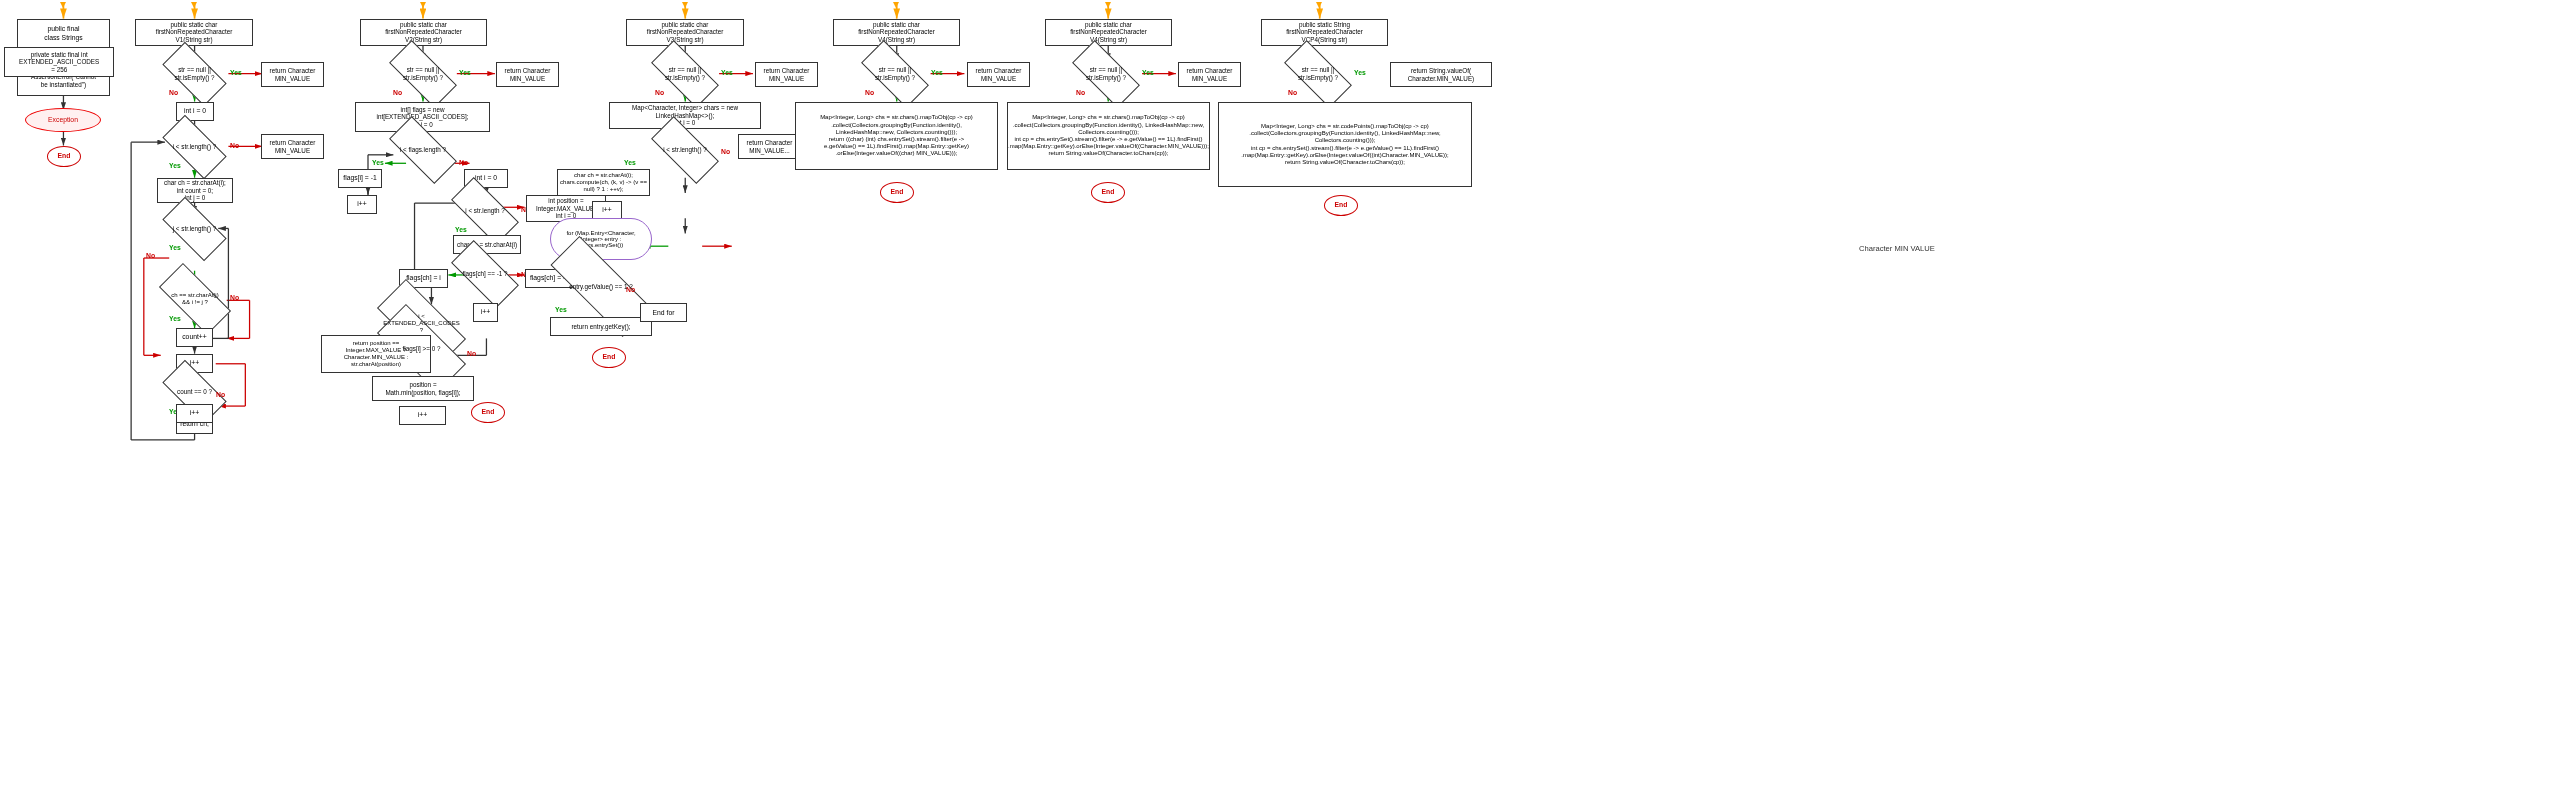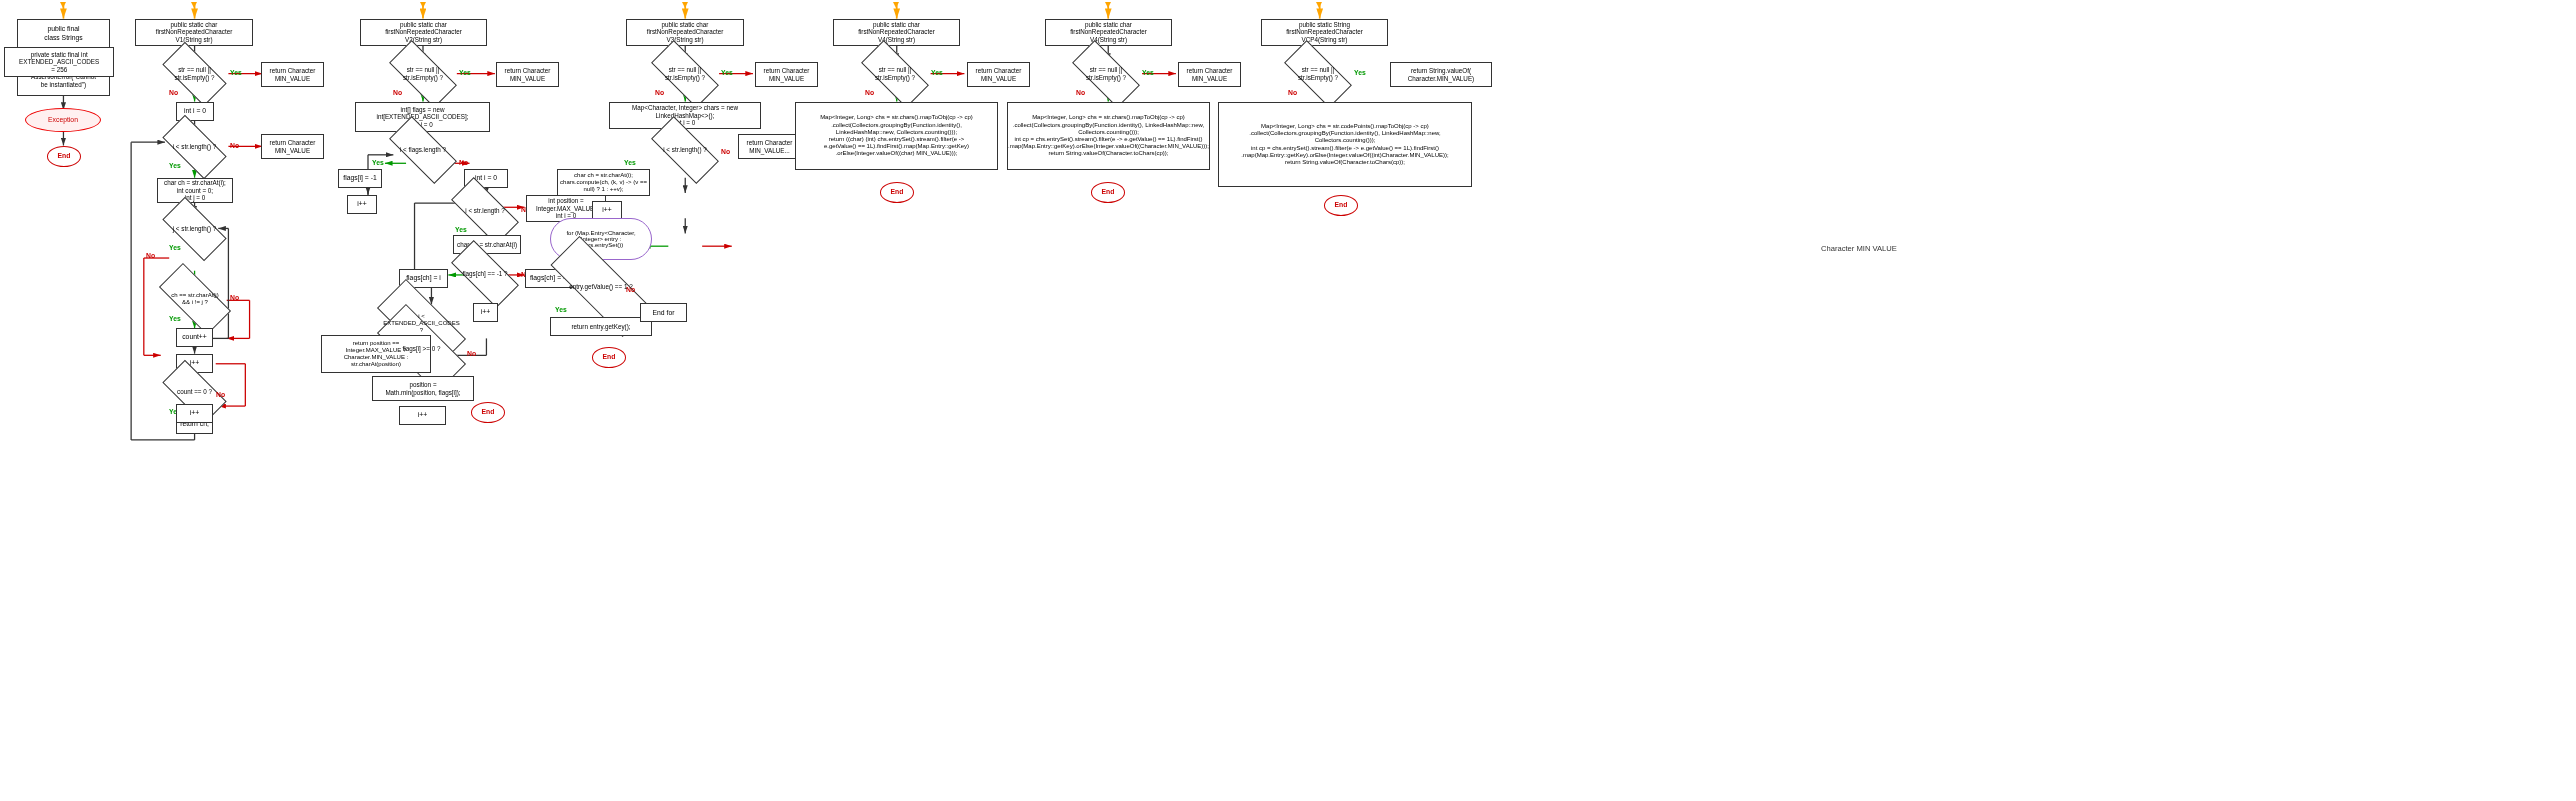--- a/index.html
+++ b/index.html
@@ -565,21 +565,21 @@
   </div>
 
   <div class="flow-box" style="left:1218px;top:102px;width:254px;height:85px;">
     <span style="font-size:6px;">Map&lt;Integer, Long&gt; chs = str.codePoints().mapToObj(cp -&gt; cp)<br>.collect(Collectors.groupingBy(Function.identity(), LinkedHashMap::new, Collectors.counting()));<br>int cp = chs.entrySet().stream().filter(e -&gt; e.getValue() == 1L).findFirst()<br>.map(Map.Entry::getKey).orElse(Integer.valueOf((int)Character.MIN_VALUE));<br>return String.valueOf(Character.toChars(cp));</span>
   </div>
 
   <div class="flow-oval flow-oval-end" style="left:1324px;top:195px;width:34px;height:21px;">
     <span>End</span>
   </div>
 
-  <div style="position:absolute;left:1821px;top:244px;font-size:7.6px;color:#333;">
+  <div style="position:absolute;left:1859px;top:244px;font-size:7.6px;color:#333;">
     <span>Character MIN VALUE</span>
   </div>
 
   <div class="flow-box" style="left:4.2px;top:47px;width:110px;height:30px;">
     <span style="font-size:6.3px;">private static final int<br>EXTENDED_ASCII_CODES<br>= 256</span>
   </div>
 
 </div>
 
 

